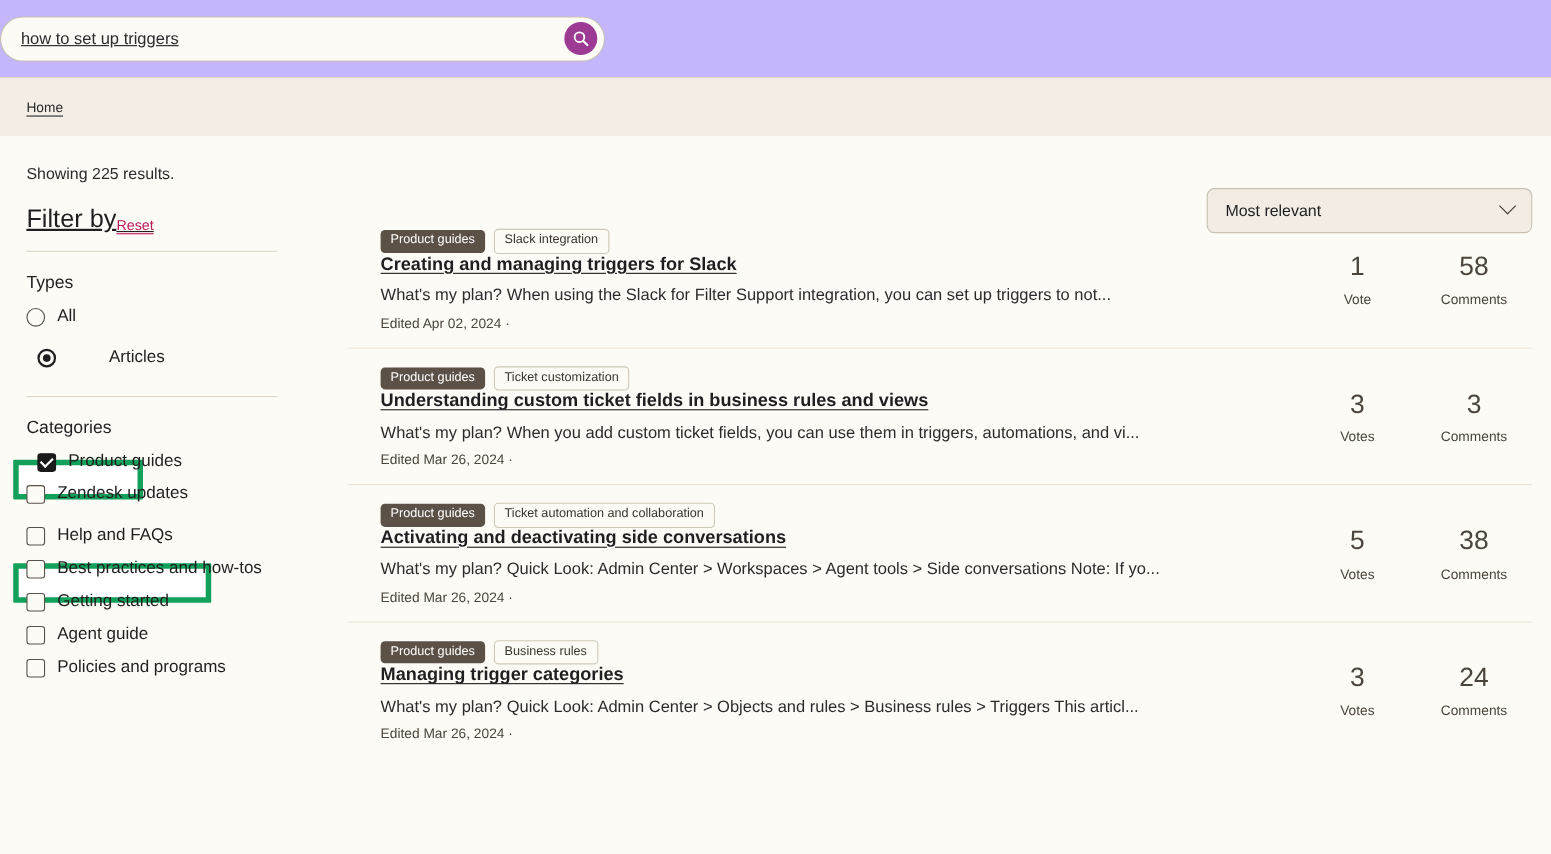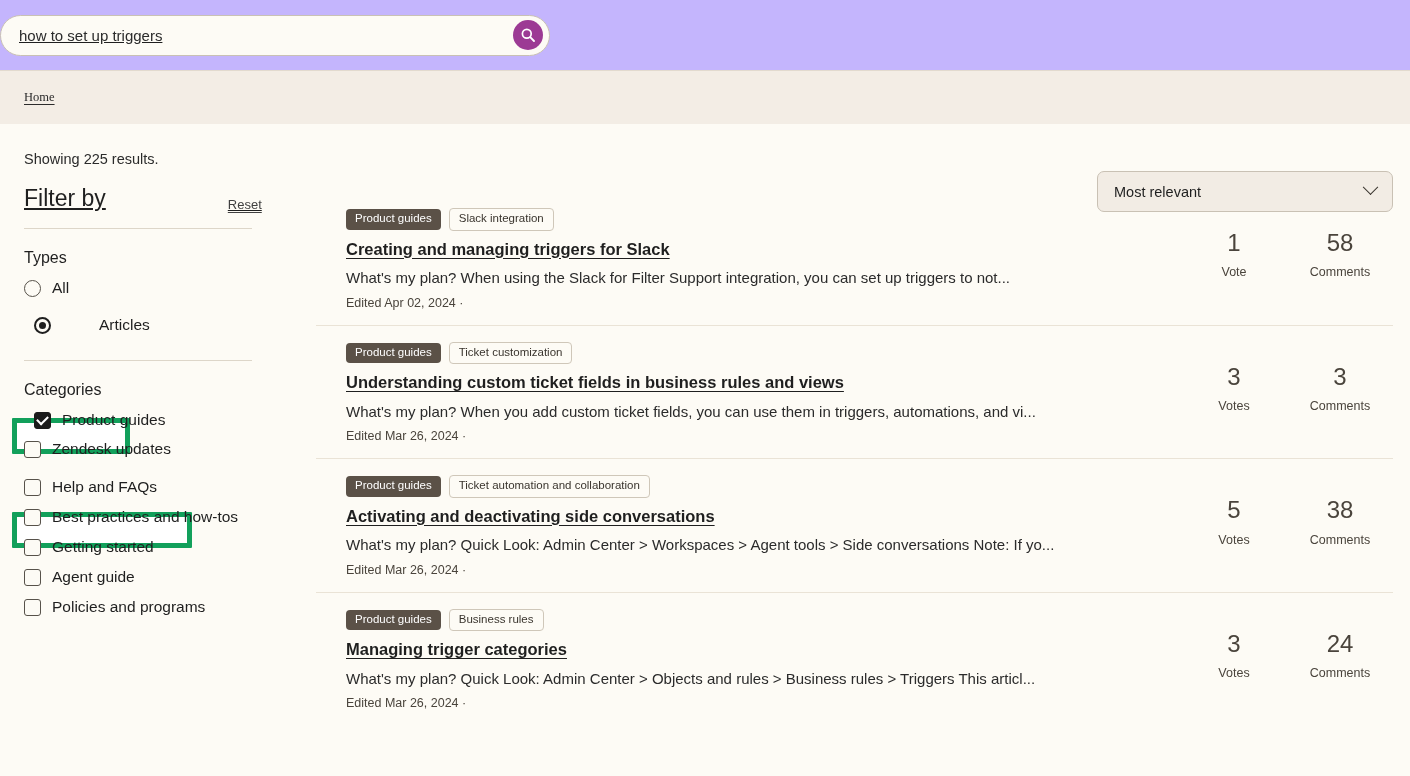--- a/index.html
+++ b/index.html
@@ -56,21 +56,20 @@
   .search-btn svg { display: block; }
 
   
   .breadcrumb-bar {
     height: 54px;
     background: #f3ede5;
     border-top: 1px solid #e2dace;
     display: flex;
     align-items: center;
     padding-left: 24px;
-    font-family: Liberation Serif, serif;
   }
   .crumb {
     font-size: 12.5px;
     color: #2b2b2b;
     text-decoration: underline;
     text-underline-offset: 3px;
     cursor: pointer;
   }
 
   
@@ -99,25 +98,24 @@
     padding-top: 18px;
     text-decoration: underline;
   }
   .filter-title {
     font-size: 23px;
     font-weight: 400;
     color: #1f1f1f;
   }
   .reset {
     font-size: 13px;
-    color: #404040;
+    color: #be185d;
     text-decoration: underline;
     text-underline-offset: 3px;
     cursor: pointer;
-    margin-left: 122px;
     white-space: nowrap;
   }
   .hr {
     height: 1px;
     background: #ddd6c9;
     margin: 16px 0 0 0;
     width: 228px;
   }
   .group-title {
     font-size: 16px;
@@ -235,21 +233,20 @@
     padding: 4px 9px 5px;
     border-radius: 4px;
     line-height: 1;
     white-space: nowrap;
     cursor: pointer;
   }
   .tag.primary { background: #5b5147; color: #ffffff; }
   .tag.secondary { background: #fdfbf5; color: #3a352e; border: 1px solid #cfc7b9; }
   .res-title {
     display: inline-block;
-    margin-top: 9px;
     font-size: 16.5px;
     font-weight: 700;
     color: #1f1f1f;
     text-decoration: underline;
     text-underline-offset: 3px;
     cursor: pointer;
     line-height: 1.2;
   }
   .res-snip {
     margin-top: 7px;

